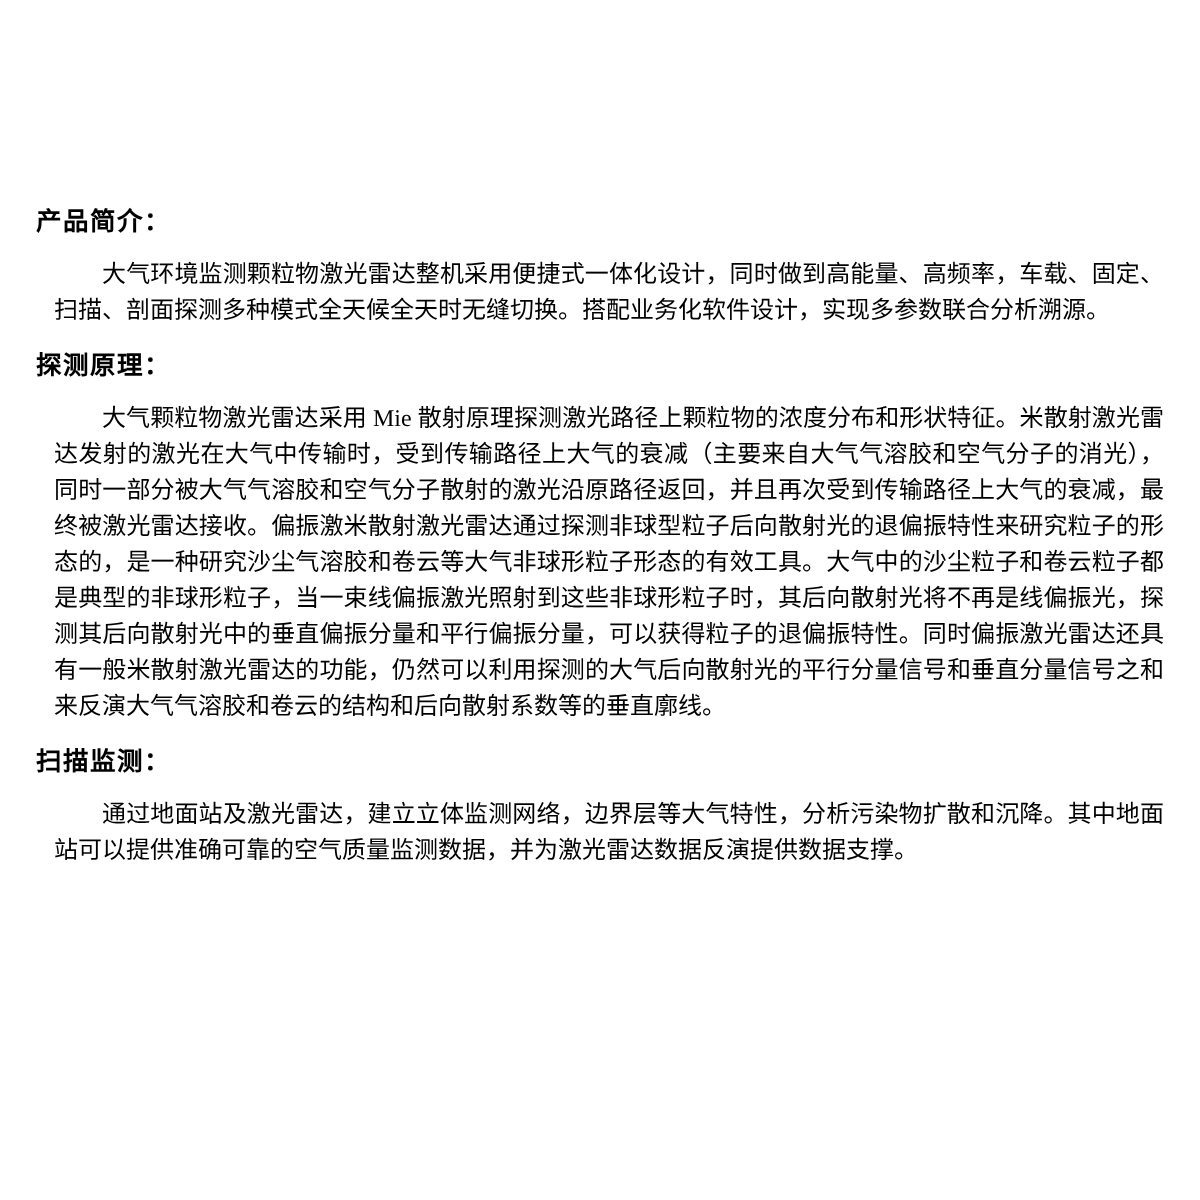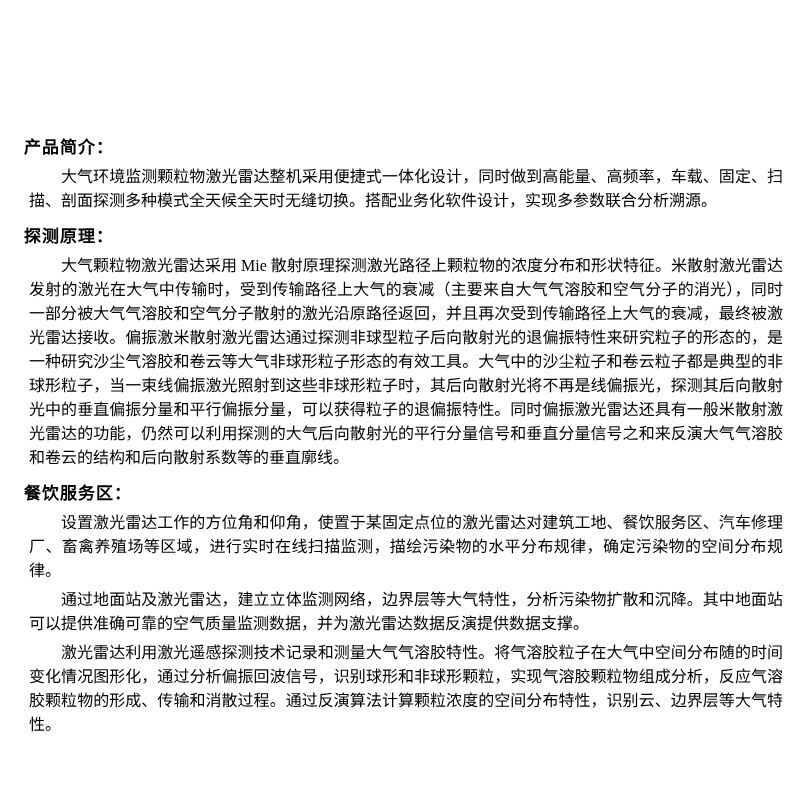--- a/index.html
+++ b/index.html
@@ -25,21 +25,21 @@
     font-weight: 700;
     line-height: 24px;
     letter-spacing: 1px;
     margin: 0 0 2px 0;
     color: #000000;
   }
   .body-paragraph {
     font-size: 16px;
     font-weight: 400;
     line-height: 24px;
-    margin: 5px;
+    margin: 12px;
     text-align: justify;
     text-justify: inter-character;
     text-indent: 2em;
     color: #000000;
     word-break: break-all;
   }
 </style>
 </head>
 <body>
 
@@ -49,19 +49,17 @@
     <h2 class="section-heading">产品简介：</h2>
     <p class="body-paragraph">大气环境监测颗粒物激光雷达整机采用便捷式一体化设计，同时做到高能量、高频率，车载、固定、扫描、剖面探测多种模式全天候全天时无缝切换。搭配业务化软件设计，实现多参数联合分析溯源。</p>
   </section>
 
   <section class="doc-section">
     <h2 class="section-heading">探测原理：</h2>
     <p class="body-paragraph">大气颗粒物激光雷达采用 Mie 散射原理探测激光路径上颗粒物的浓度分布和形状特征。米散射激光雷达发射的激光在大气中传输时，受到传输路径上大气的衰减（主要来自大气气溶胶和空气分子的消光），同时一部分被大气气溶胶和空气分子散射的激光沿原路径返回，并且再次受到传输路径上大气的衰减，最终被激光雷达接收。偏振激米散射激光雷达通过探测非球型粒子后向散射光的退偏振特性来研究粒子的形态的，是一种研究沙尘气溶胶和卷云等大气非球形粒子形态的有效工具。大气中的沙尘粒子和卷云粒子都是典型的非球形粒子，当一束线偏振激光照射到这些非球形粒子时，其后向散射光将不再是线偏振光，探测其后向散射光中的垂直偏振分量和平行偏振分量，可以获得粒子的退偏振特性。同时偏振激光雷达还具有一般米散射激光雷达的功能，仍然可以利用探测的大气后向散射光的平行分量信号和垂直分量信号之和来反演大气气溶胶和卷云的结构和后向散射系数等的垂直廓线。</p>
   </section>
 
   <section class="doc-section">
-    <h2 class="section-heading">餐饮服务区：</h2>
-    <p class="body-paragraph">设置激光雷达工作的方位角和仰角，使置于某固定点位的激光雷达对建筑工地、餐饮服务区、汽车修理厂、畜禽养殖场等区域，进行实时在线扫描监测，描绘污染物的水平分布规律，确定污染物的空间分布规律。</p>
+    <h2 class="section-heading">扫描监测：</h2>
     <p class="body-paragraph">通过地面站及激光雷达，建立立体监测网络，边界层等大气特性，分析污染物扩散和沉降。其中地面站可以提供准确可靠的空气质量监测数据，并为激光雷达数据反演提供数据支撑。</p>
-    <p class="body-paragraph">激光雷达利用激光遥感探测技术记录和测量大气气溶胶特性。将气溶胶粒子在大气中空间分布随的时间变化情况图形化，通过分析偏振回波信号，识别球形和非球形颗粒，实现气溶胶颗粒物组成分析，反应气溶胶颗粒物的形成、传输和消散过程。通过反演算法计算颗粒浓度的空间分布特性，识别云、边界层等大气特性。</p>
   </section>
 
 </div>
 
 </body></html>

